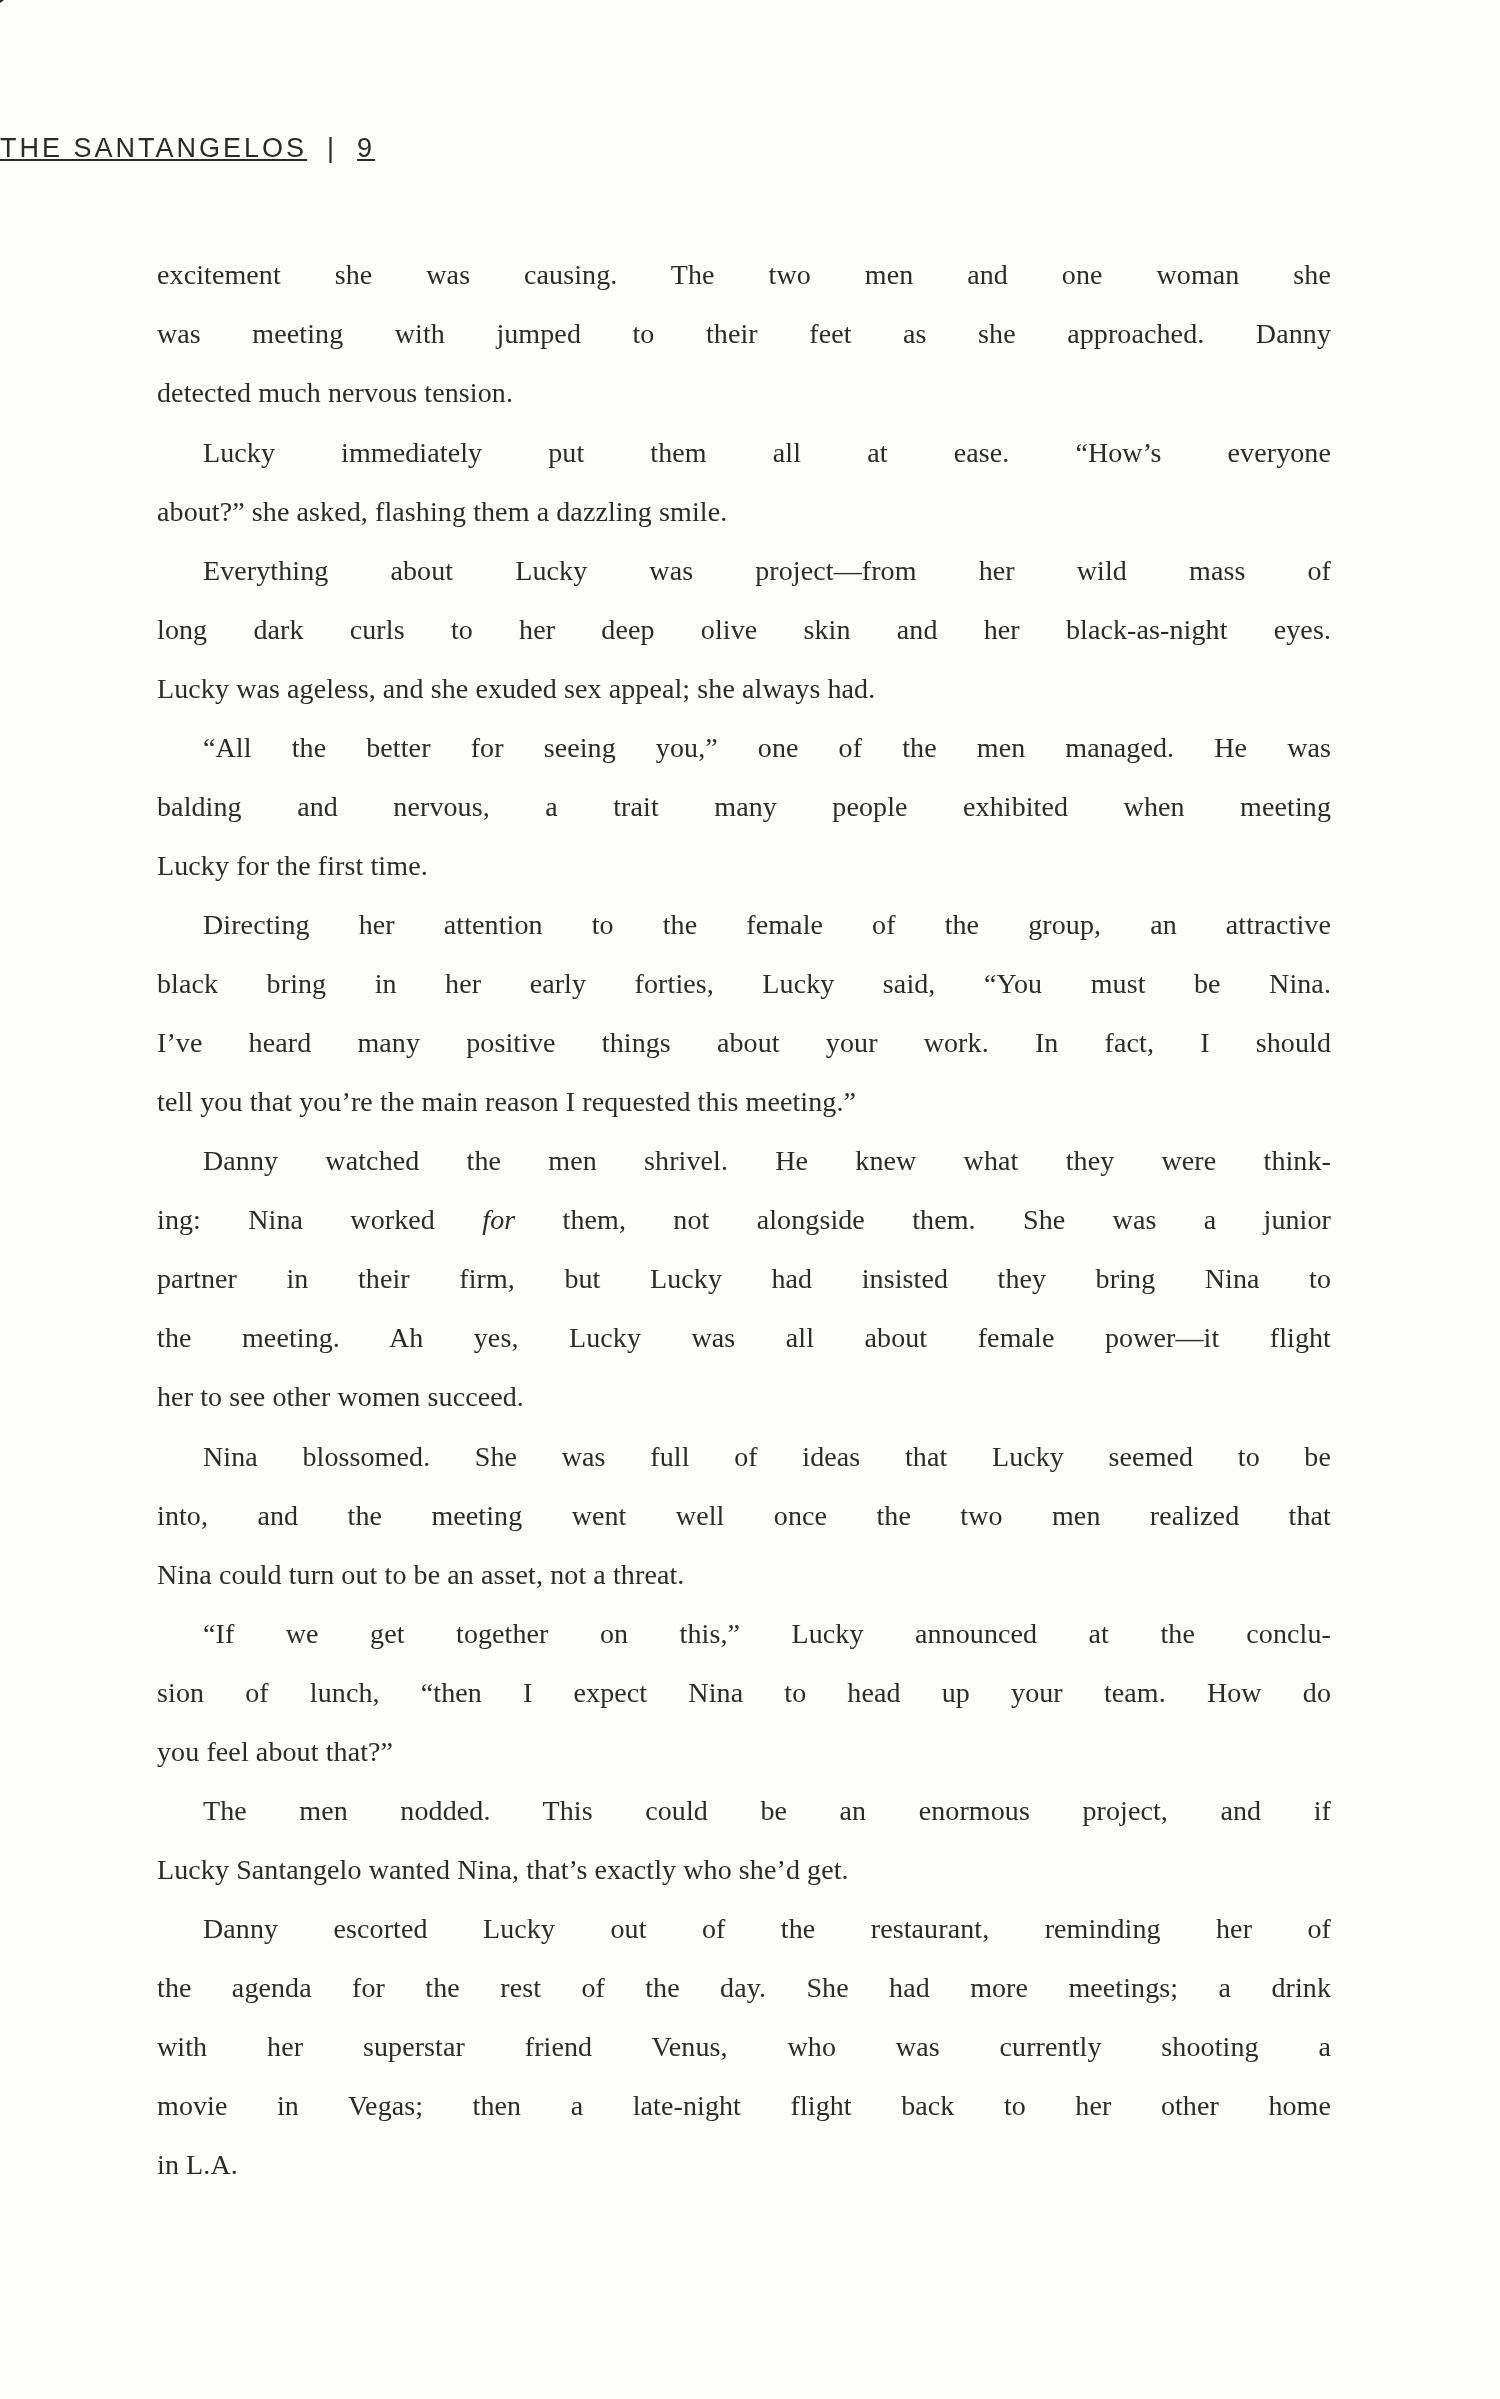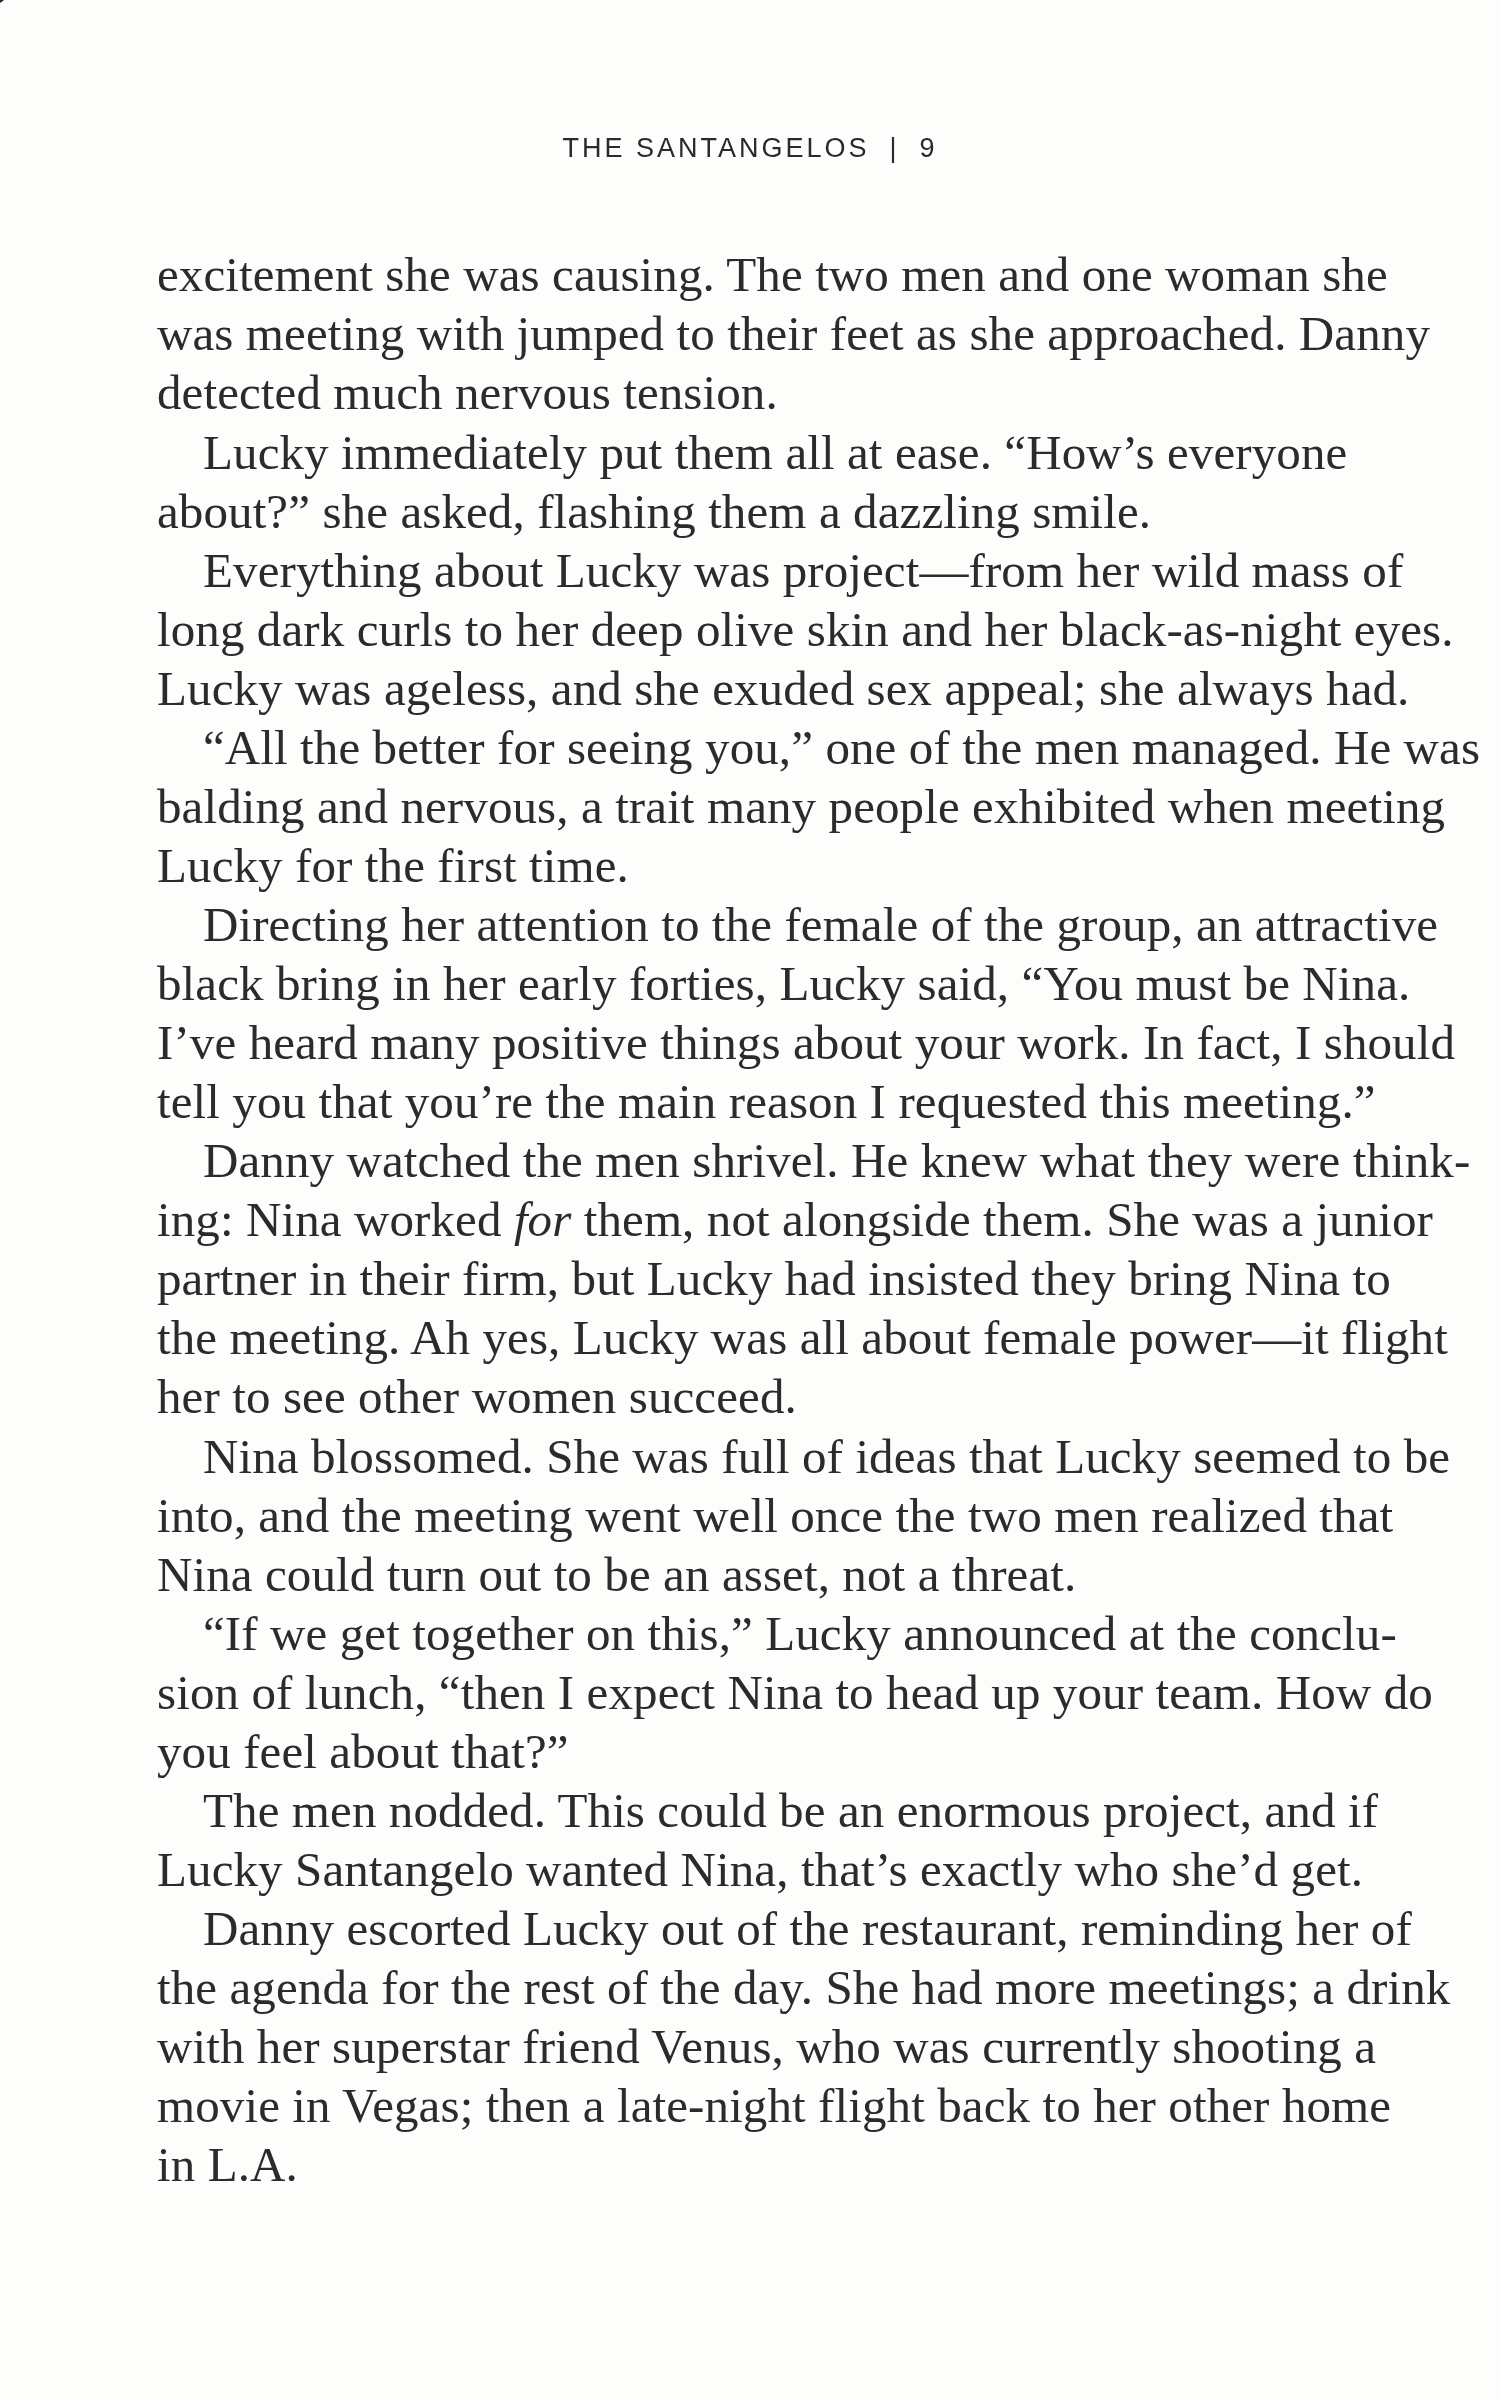--- a/index.html
+++ b/index.html
@@ -23,43 +23,44 @@
       height: 36px;
       border-radius: 50%;
       background: #2a2a2a;
       transform: rotate(-20deg);
     }
     .running-head {
       position: absolute;
       top: 128px;
       left: 0;
       width: 1500px;
-      text-align: center;
+      text-align: left;
       font-family: "Liberation Sans", "DejaVu Sans", sans-serif;
       font-size: 27px;
       letter-spacing: 3px;
       color: #2a2a2a;
       line-height: 40px;
+      text-decoration: underline;
     }
     .running-head .sep {
       display: inline-block;
       margin: 0 20px;
       font-weight: 300;
     }
     .text-block {
       position: absolute;
       left: 157px;
       width: 1174px;
       top: 250px;
     }
     .line {
       position: absolute;
       left: 0;
       height: 50px;
-      font-size: 49px;
+      font-size: 28px;
       line-height: 50px;
       white-space: nowrap;
       text-align: justify;
       text-align-last: justify;
       width: 1174px;
       letter-spacing: 0.1px;
     }
     .line.indent {
       left: 46px;
       width: 1128px;

